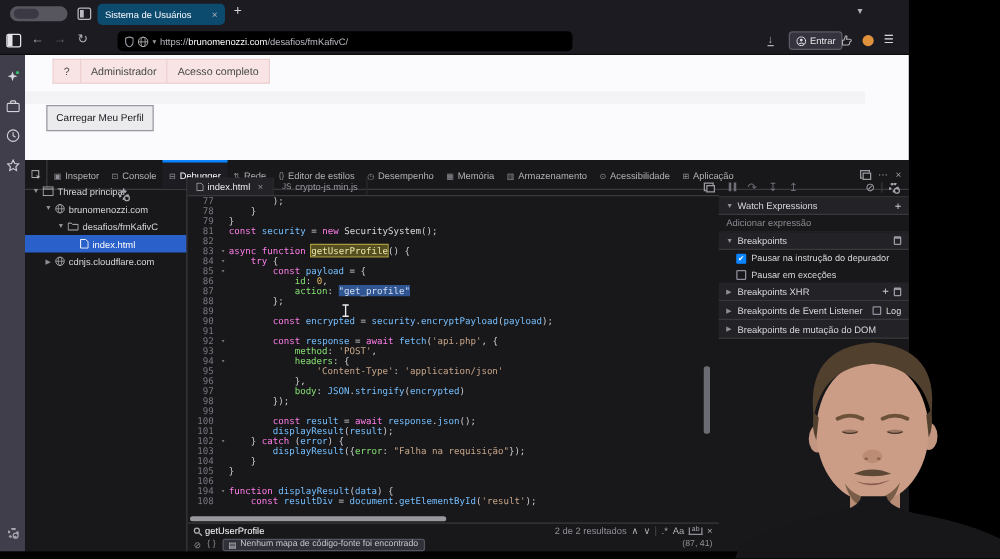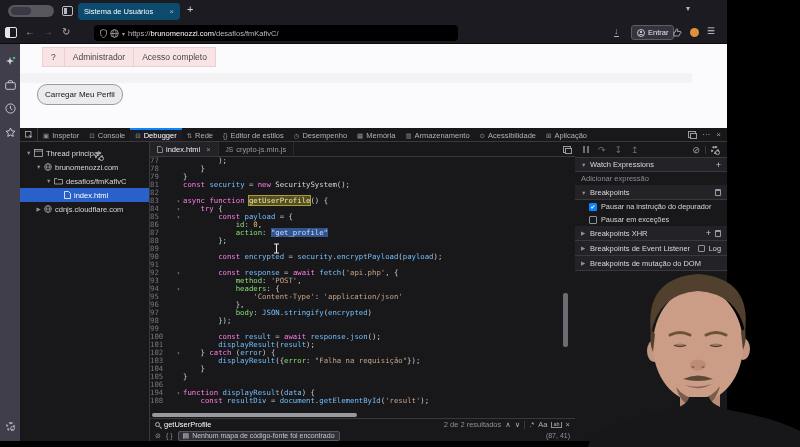--- a/index.html
+++ b/index.html
@@ -35,25 +35,25 @@
   
   .vsidebar{position:absolute;left:0;top:44px;width:20px;height:397px;background:#3f3e4a;display:flex;flex-direction:column;align-items:center;padding:12px 0 10px;gap:13px}
   .vsidebar svg{flex:none}
   .vgear{margin-top:auto}
 
   
   .content{position:absolute;left:20px;top:44px;width:707px;height:84px;background:#fbfbfe}
   .result-strip{position:absolute;left:20px;top:73px;width:672px;height:10px;background:#f3f3f6}
   .utable{position:absolute;left:22px;top:3px;border-collapse:collapse;font-size:8.5px;color:#474747}
   .utable td{border:1px solid #ecd0d0;background:#f8e4e4;padding:4px 8px;white-space:nowrap}
-  .load-btn{position:absolute;left:17px;top:40px;width:86px;height:21px;background:#ebebee;border:1px solid #9899a2;border-radius:10px;font-size:8px;color:#15141a;display:flex;align-items:center;justify-content:center;font-family:"Liberation Sans",sans-serif}
+  .load-btn{position:absolute;left:17px;top:40px;width:86px;height:21px;background:#ebebee;border:1px solid #9899a2;border-radius:0;font-size:8px;color:#15141a;display:flex;align-items:center;justify-content:center;font-family:"Liberation Sans",sans-serif}
 
   
   .devtools{position:absolute;left:20px;top:128px;width:707px;height:313px;background:#18181a;color:#b1b1b3}
-  .dt-toolbar{position:absolute;top:0;left:0;width:100%;height:14px;border-bottom:1px solid #38383d;display:flex;align-items:stretch;font-size:7.5px}
+  .dt-toolbar{position:absolute;top:0;left:0;width:100%;height:24px;border-bottom:1px solid #38383d;display:flex;align-items:stretch;font-size:7.5px}
   .pick{width:18px;border-right:1px solid #38383d;display:flex;align-items:center;justify-content:center;color:#b1b1b3}
   .dt-tabs{display:flex}
   .dt-tab{display:flex;align-items:center;gap:3px;padding:0 5px;border-top:2px solid transparent;color:#b1b1b3}
   .dt-tab .dt-ico{font-size:6.5px;color:#8f8f98}
   .dt-tab.active{color:#fff;border-top-color:#0a84ff;background:#1c1c22}
   .dt-right{display:flex;align-items:center;gap:6px;padding-right:6px;margin-left:auto;color:#9a9aa3;font-size:8px}
   .frames-ico{width:8px;height:7px;border:1px solid #9a9aa3;position:relative}
   .frames-ico::after{content:"";position:absolute;right:-2px;bottom:-2px;width:5px;height:4px;background:#18181a;border:1px solid #9a9aa3}
 
   .dt-body{position:absolute;top:14px;left:0;width:100%;bottom:0}
@@ -80,21 +80,21 @@
   .ftabs{height:15px;border-bottom:1px solid #38383d;display:flex;font-size:7.5px;position:relative}
   .ftab{display:flex;align-items:center;gap:3px;padding:0 7px;border-right:1px solid #2a2a2e;color:#9a9aa3}
   .ftab.active{background:#232327;color:#ececf0}
   .ftab .fx{color:#8f8f98;margin-left:3px}
   .fbadge{color:#9a9aa3;font-size:6.5px}
   .ficon{display:inline-flex}
   .ftab-right{position:absolute;right:4px;top:4px}
 
   .code{position:absolute;top:15px;left:0;width:100%;height:256px;overflow:hidden;font-family:"DejaVu Sans Mono",monospace;font-size:7.3px;line-height:8px}
   .cl{display:flex;height:8px;white-space:pre}
-  .ln{width:24px;padding-right:3px;color:#767680;flex:none}
+  .ln{width:24px;text-align:right;padding-right:3px;color:#767680;flex:none}
   .fd{width:9px;color:#767680;font-size:5.5px;flex:none;text-align:center;line-height:8px}
   .cd{flex:1}
   .tk-kw{color:#ff7de9}
   .tk-id{color:#75bfff}
   .tk-fn{color:#75bfff}
   .tk-cls{color:#d7d7db}
   .tk-prop{color:#86de74}
   .tk-num{color:#e9bb6a}
   .tk-str{color:#c7a589}
   .tk-pun,.tk-tx{color:#cfcfd6}

